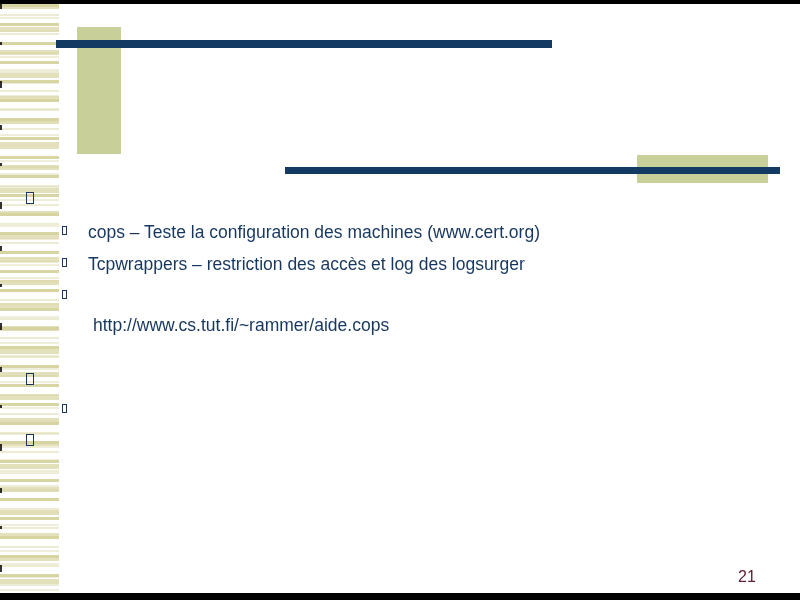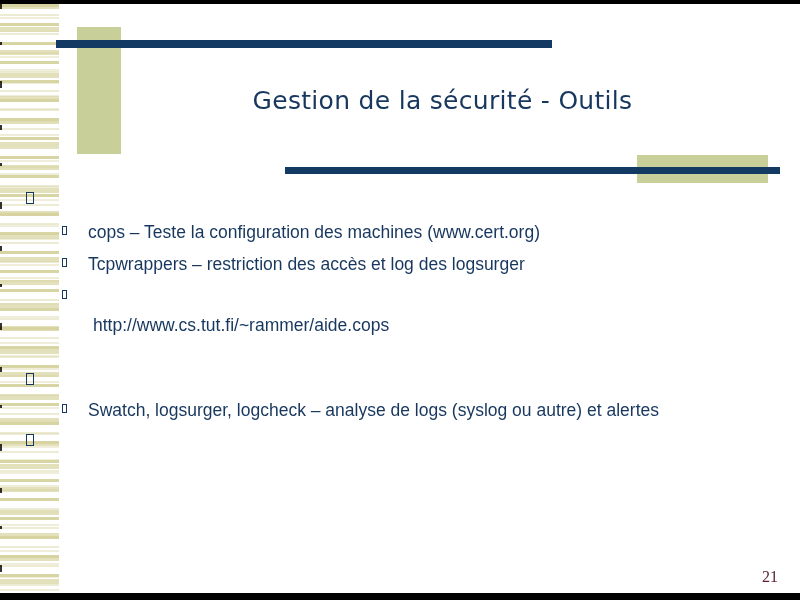--- a/index.html
+++ b/index.html
@@ -47,36 +47,35 @@
   .line{position:absolute;left:0;width:790px;font-size:17.5px;line-height:21px;color:#17375E;white-space:nowrap;}
   .lv1{padding-left:57px;}
   .lv2{padding-left:88px;}
   .cont{padding-left:93px;}
   .bullet{position:absolute;box-sizing:border-box;background:transparent;}
   .lv1 .bullet{left:26px;top:3px;width:8px;height:12px;border:1.5px solid #17375E;}
   .lv2 .bullet{left:62px;top:4px;width:5px;height:9px;border:1px solid #17375E;}
   
   .page-number{
     position:absolute;left:738px;top:568px;width:40px;
-    font-family:Liberation Serif, serif;font-size:16px;color:#5E2333;text-align:right;
+    font-family:Liberation Sans, sans-serif;font-size:16px;color:#5E2333;
   }
 </style>
 </head>
 <body>
 
 <div class="slide">
 
   <div class="top-border"></div>
   <div class="left-stripes"></div>
   <div class="left-edge-dashes"></div>
 
   <div class="olive-block-top"></div>
   <div class="navy-bar-1"></div>
 
-  <div class="title">Gestion de la sécurité - Outils</div>
 
   <div class="olive-block-right"></div>
   <div class="navy-bar-2"></div>
 
   <div class="line lv1" style="top:189px">
     <span class="bullet"></span>
   </div>
 
   <div class="line lv2" style="top:222px">
     <span class="bullet"></span>
@@ -95,21 +94,20 @@
   <div class="line cont" style="top:315px">
     <span>http://www.cs.tut.fi/~rammer/aide.cops</span>
   </div>
 
   <div class="line lv1" style="top:370px">
     <span class="bullet"></span>
   </div>
 
   <div class="line lv2" style="top:400px">
     <span class="bullet"></span>
-    <span>Swatch, logsurger, logcheck – analyse de logs (syslog ou autre) et alertes</span>
   </div>
 
   <div class="line lv1" style="top:431px">
     <span class="bullet"></span>
   </div>
 
   <div class="page-number">21</div>
 
   <div class="bottom-border"></div>
 </div>

